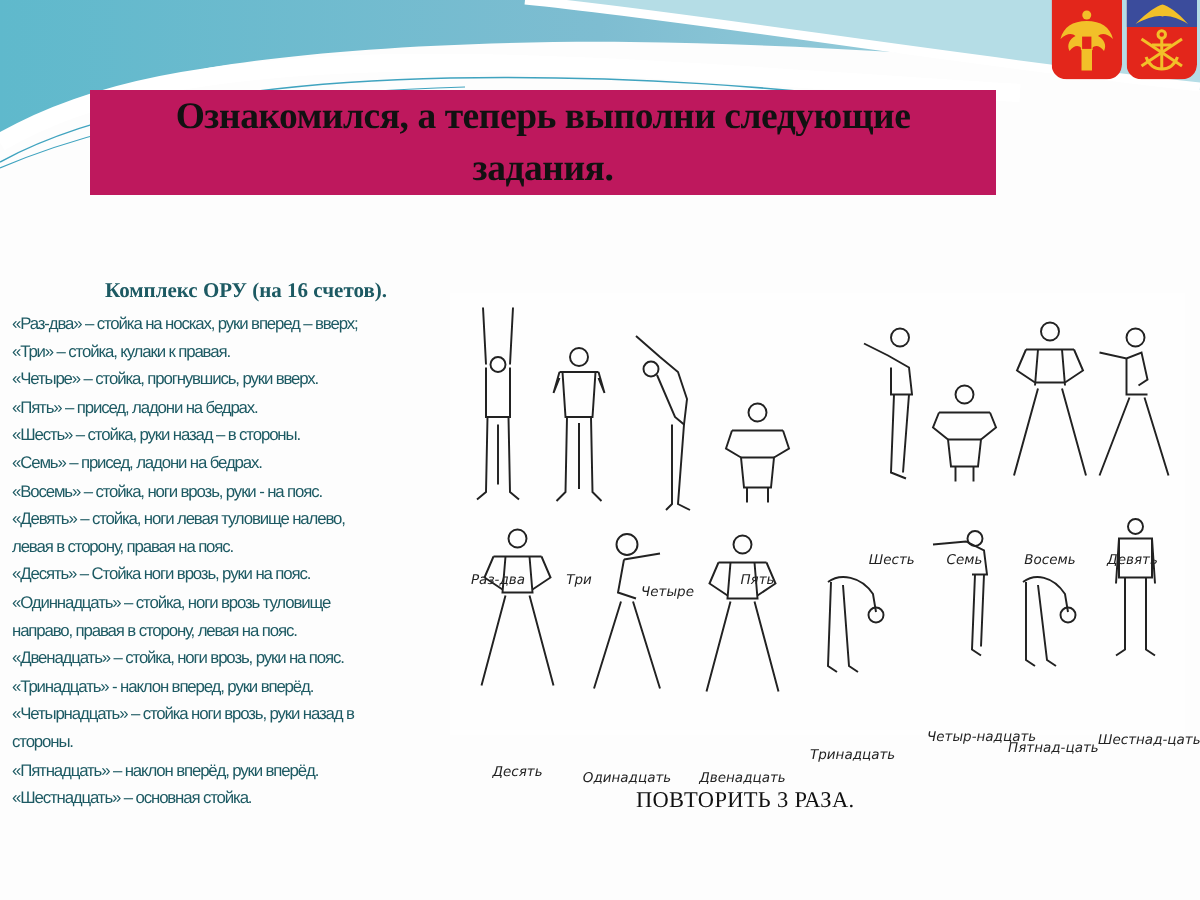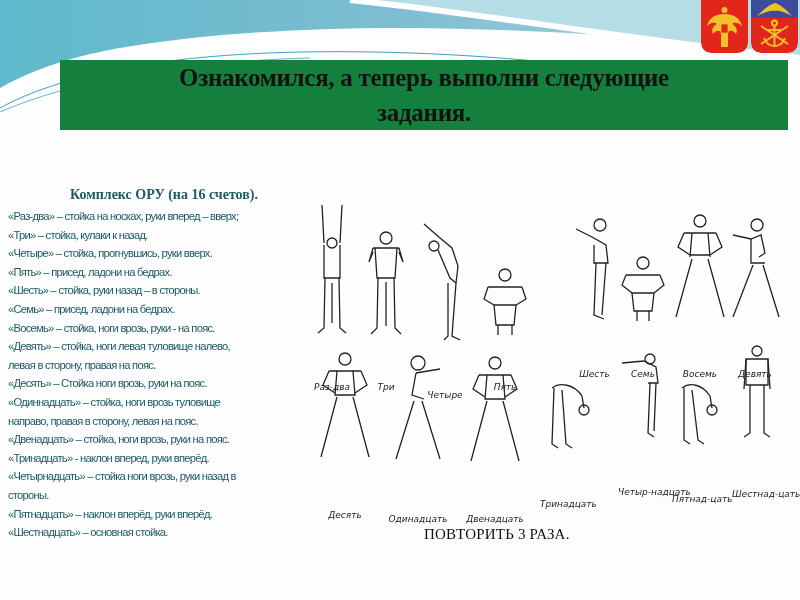--- a/index.html
+++ b/index.html
@@ -6,22 +6,22 @@
   body {
     width: 800px; height: 600px; position: relative; overflow: hidden;
     background: #fdfdfd;
     font-family: "Liberation Serif", serif;
   }
   .bg-waves { position: absolute; left: 0; top: 0; width: 800px; height: 170px; }
   .emblems { position: absolute; left: 701px; top: 0; width: 98px; height: 55px; display: flex; gap: 3px; }
   .emblem { width: 47px; height: 53px; position: relative; border-radius: 0 0 10px 10px; overflow: hidden; }
   .emblem svg { width: 100%; height: 100%; display: block; }
   .banner {
-    position: absolute; left: 60px; top: 60px; width: 728px; height: 70px;
-    background: #15803d;
+    position: absolute; left: 60px; top: 60px; width: 604px; height: 70px;
+    background: #be185d;
     display: flex; align-items: center; justify-content: center; text-align: center;
   }
   .banner-title {
     font-family: "Liberation Serif", serif; font-weight: bold; font-size: 25px;
     line-height: 35px; color: #111; width: 560px; letter-spacing: -0.3px;
   }
   .left-col { position: absolute; left: 8px; top: 187px; width: 292px; }
   .list-title {
     font-family: "Liberation Serif", serif; font-weight: bold; font-size: 14px;
     color: #1d5a63; text-align: center; margin: 0 0 4px 0; padding-left: 20px;
@@ -91,21 +91,21 @@
   </div>
 </div>
 
 <div class="banner">
   <div class="banner-title">Ознакомился, а теперь выполни следующие задания.</div>
 </div>
 
 <div class="left-col">
   <div class="list-title">Комплекс ОРУ (на 16 счетов).</div>
   <div class="list-item">«Раз-два» – стойка на носках, руки вперед – вверх;</div>
-  <div class="list-item">«Три» – стойка, кулаки к назад.</div>
+  <div class="list-item">«Три» – стойка, кулаки к правая.</div>
   <div class="list-item">«Четыре» – стойка, прогнувшись, руки вверх.</div>
   <div class="list-item">«Пять» – присед,  ладони на бедрах.</div>
   <div class="list-item">«Шесть» – стойка, руки назад – в стороны.</div>
   <div class="list-item">«Семь» – присед, ладони на бедрах.</div>
   <div class="list-item">«Восемь» – стойка, ноги врозь, руки - на пояс.</div>
   <div class="list-item">«Девять» – стойка, ноги левая туловище налево,</div>
   <div class="list-item">левая в сторону, правая на пояс.</div>
   <div class="list-item">«Десять» – Стойка ноги врозь, руки на пояс.</div>
   <div class="list-item">«Одиннадцать» –  стойка, ноги врозь туловище</div>
   <div class="list-item">направо, правая в сторону, левая на пояс.</div>

